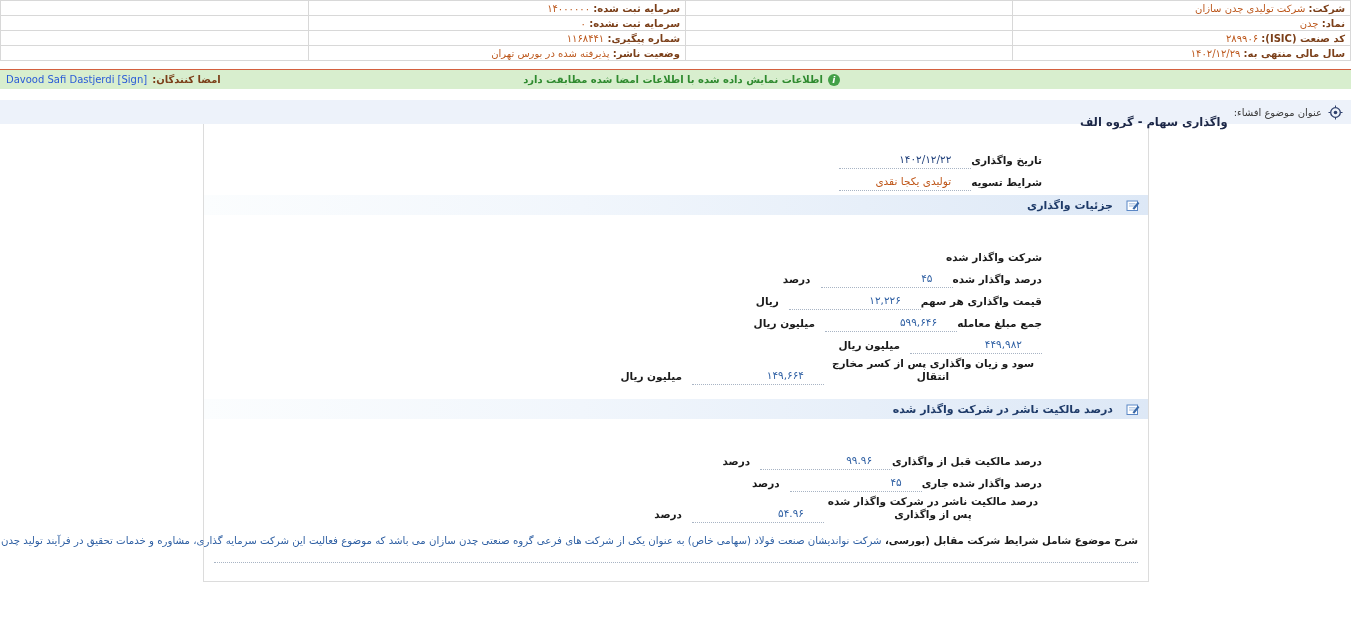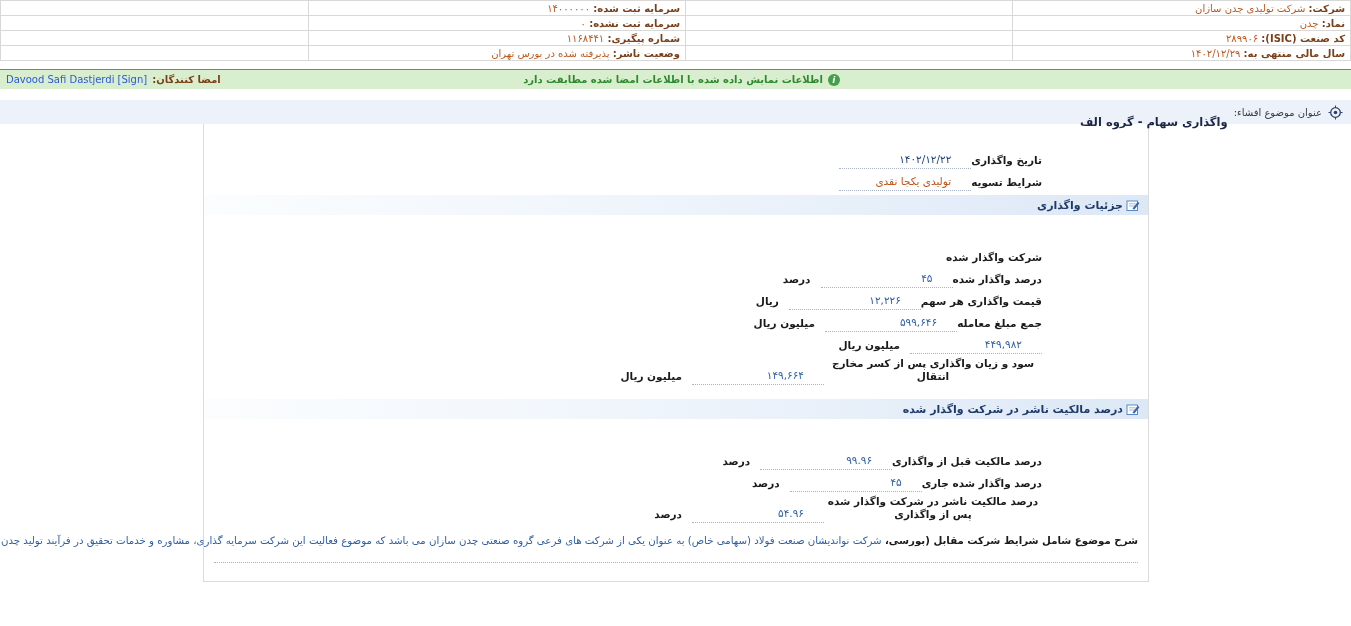--- a/index.html
+++ b/index.html
@@ -66,21 +66,21 @@
   .fvalue .v { white-space:nowrap; }
   .val-num  { color:#2e5fa3; }
   .val-date { color:#1f3f7a; }
   .val-text { color:#bf5517; }
   .funit {
     font-weight:bold; color:#1a1a1a; width:88px; flex:0 0 auto;
     text-align:right; padding:0 10px 2px 0; white-space:nowrap; line-height:13px;
   }
 
   .sechead {
-    display:flex; align-items:center; gap:3px; height:20px; padding:0 8px;
+    display:flex; align-items:center; gap:13px; height:20px; padding:0 8px;
     background:linear-gradient(to left,#dde8f6 0%,#f1f6fc 60%,#fbfdfe 100%);
     font-size:11px; font-weight:bold; color:#1e3a68; margin-top:6px;
   }
   .sec-body { margin-top:32px; }
   .gap-top { margin-top:4px; }
 
   .desc {
     margin:10px 10px 0; text-align:center; font-size:10.2px; line-height:15px;
     border-bottom:1px dotted #a8b4c4; padding-bottom:14px; color:#1a1a1a;
   }

